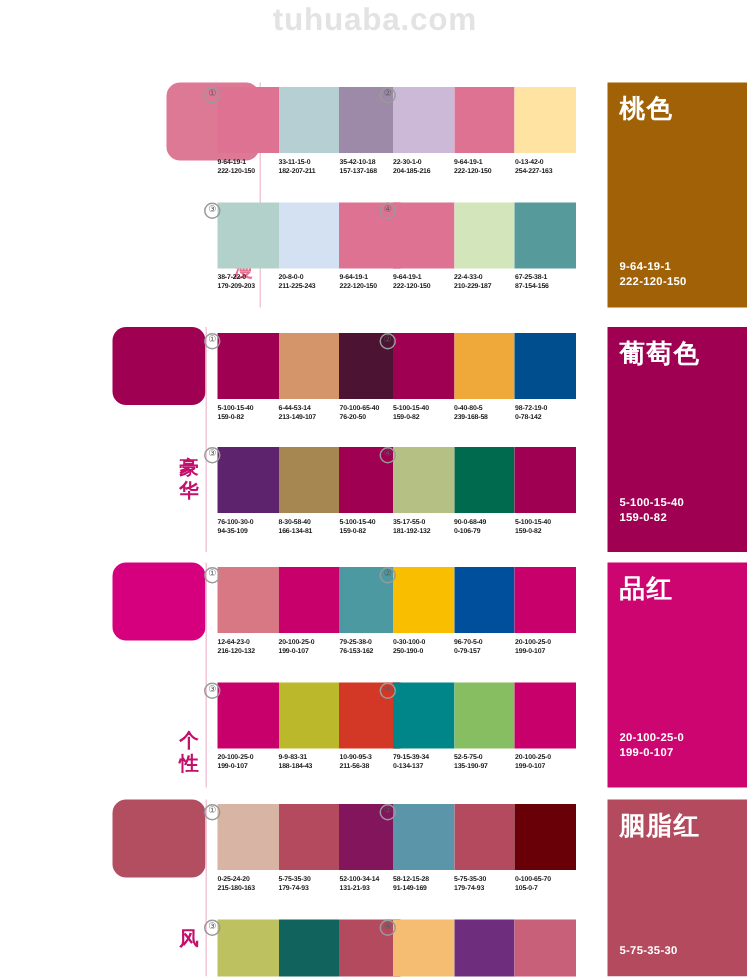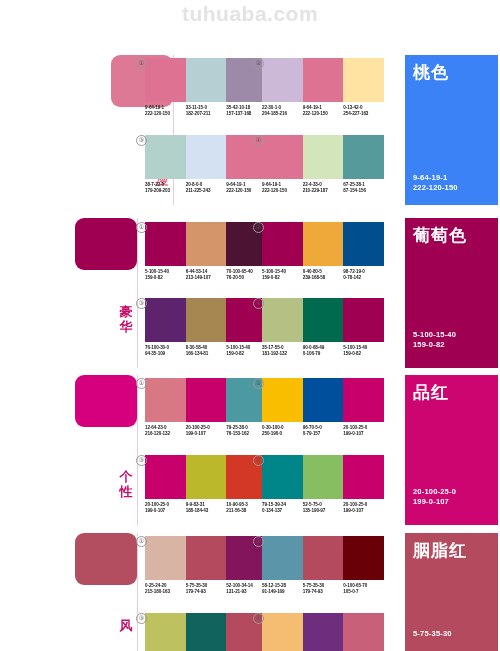--- a/index.html
+++ b/index.html
@@ -314,21 +314,21 @@
         </div>
         <div>
           <div>5-100-15-40</div>
           <div>159-0-82</div>
         </div>
       </div>
     </div>
     <div class="row" style="top: 375px; height: 150px;">
       <div class="row-chip" style="background: rgb(214, 0, 127);"></div>
       <div class="row-divider" style="height: 150px;"></div>
-      <div class="row-label" style="color: rgb(196, 16, 109); top: 94px;">个性</div>
+      <div class="row-label" style="color: rgb(196, 16, 109); top: 111px;">个性</div>
     </div>
     <div class="group" style="left: 145px; top: 378px;">
       <div class="group-num">①</div>
       <div class="swatches">
         <div style="background: rgb(216, 120, 132);"></div>
         <div style="background: rgb(199, 0, 107);"></div>
         <div style="background: rgb(76, 153, 162);"></div>
       </div>
       <div class="codes">
         <div>
@@ -499,21 +499,21 @@
           <div></div>
         </div>
         <div>
           <div></div>
           <div></div>
         </div>
       </div>
     </div>
   </div>
 <div id="panels-container">
-    <div class="panel" style="top: 55px; height: 150px; background: #3b82f6;">
+    <div class="panel" style="top: 55px; height: 150px; background: #a16207;">
       <div class="panel-title">桃色</div>
       <div class="panel-codes" style="top: 118px;">
         <div>9-64-19-1</div>
         <div>222-120-150</div>
       </div>
     </div>
     <div class="panel" style="top: 218px; height: 150px; background: rgb(159, 0, 82);">
       <div class="panel-title">葡萄色</div>
       <div class="panel-codes" style="top: 112px;">
         <div>5-100-15-40</div>

